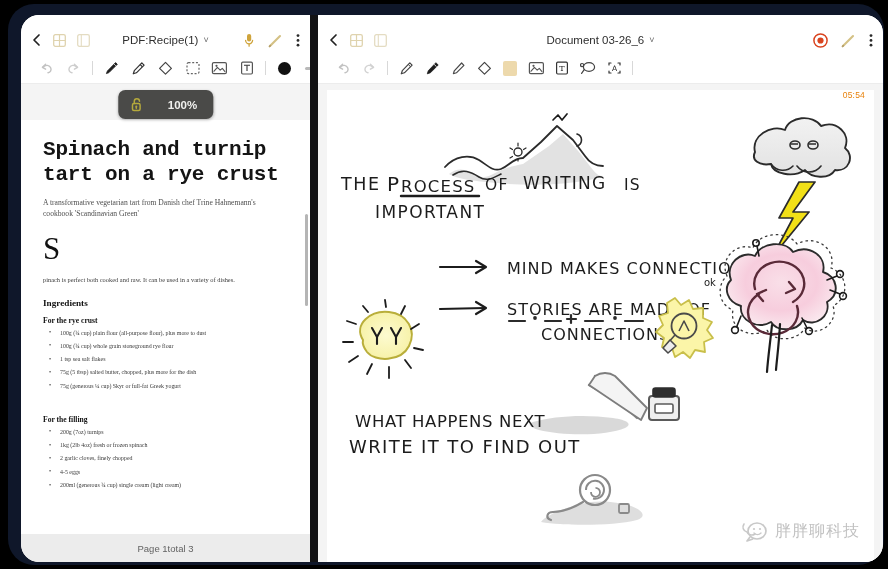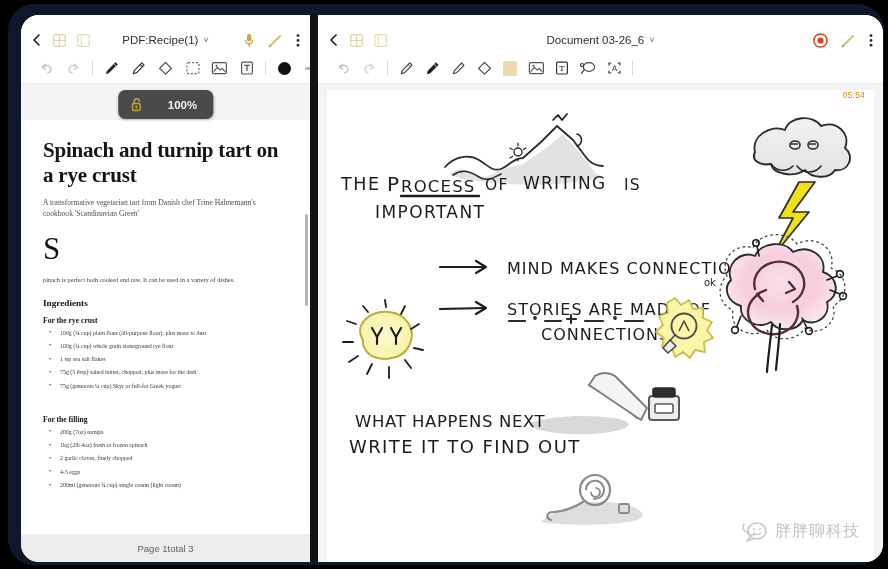--- a/index.html
+++ b/index.html
@@ -150,21 +150,21 @@
   .zoom-pill .pct {
     color: #f0f0ee; font-size: 11.5px; font-weight: 600;
   }
   .doc-page {
     position: relative;
     background: #fff;
     padding: 18px 22px 0 22px;
     height: calc(100% - 36px);
   }
   .doc-title {
-    font-family: Liberation Serif, serif;
+    font-family: Liberation Mono, monospace;
     font-weight: bold;
     font-size: 21px;
     line-height: 1.18;
     color: #141414;
     letter-spacing: -0.2px;
   }
   .doc-sub {
     font-family: "Liberation Serif", serif;
     font-size: 7.6px;
     line-height: 1.45;

